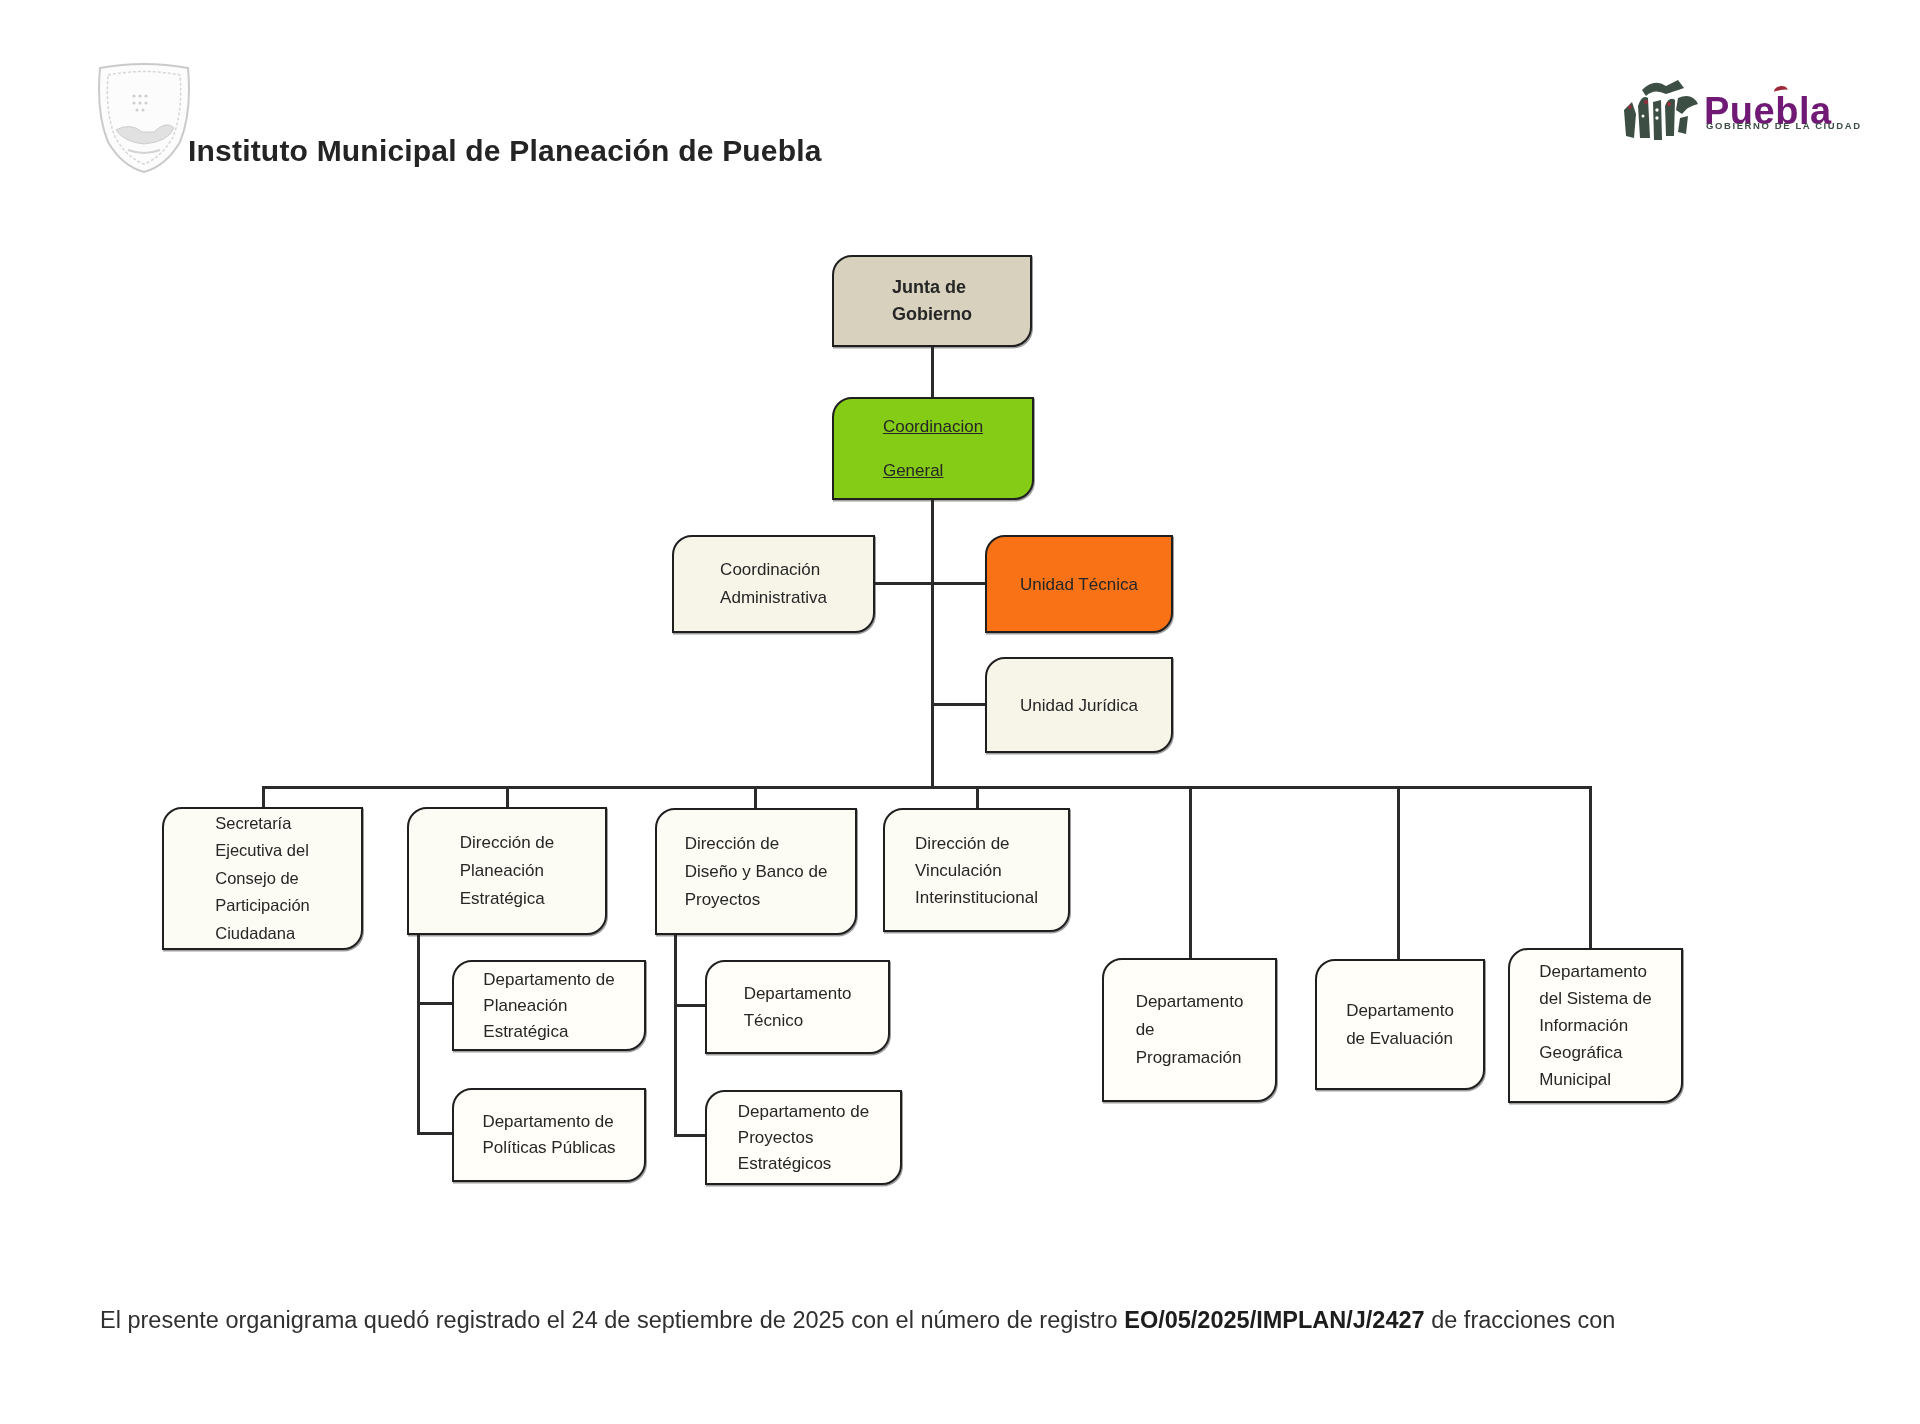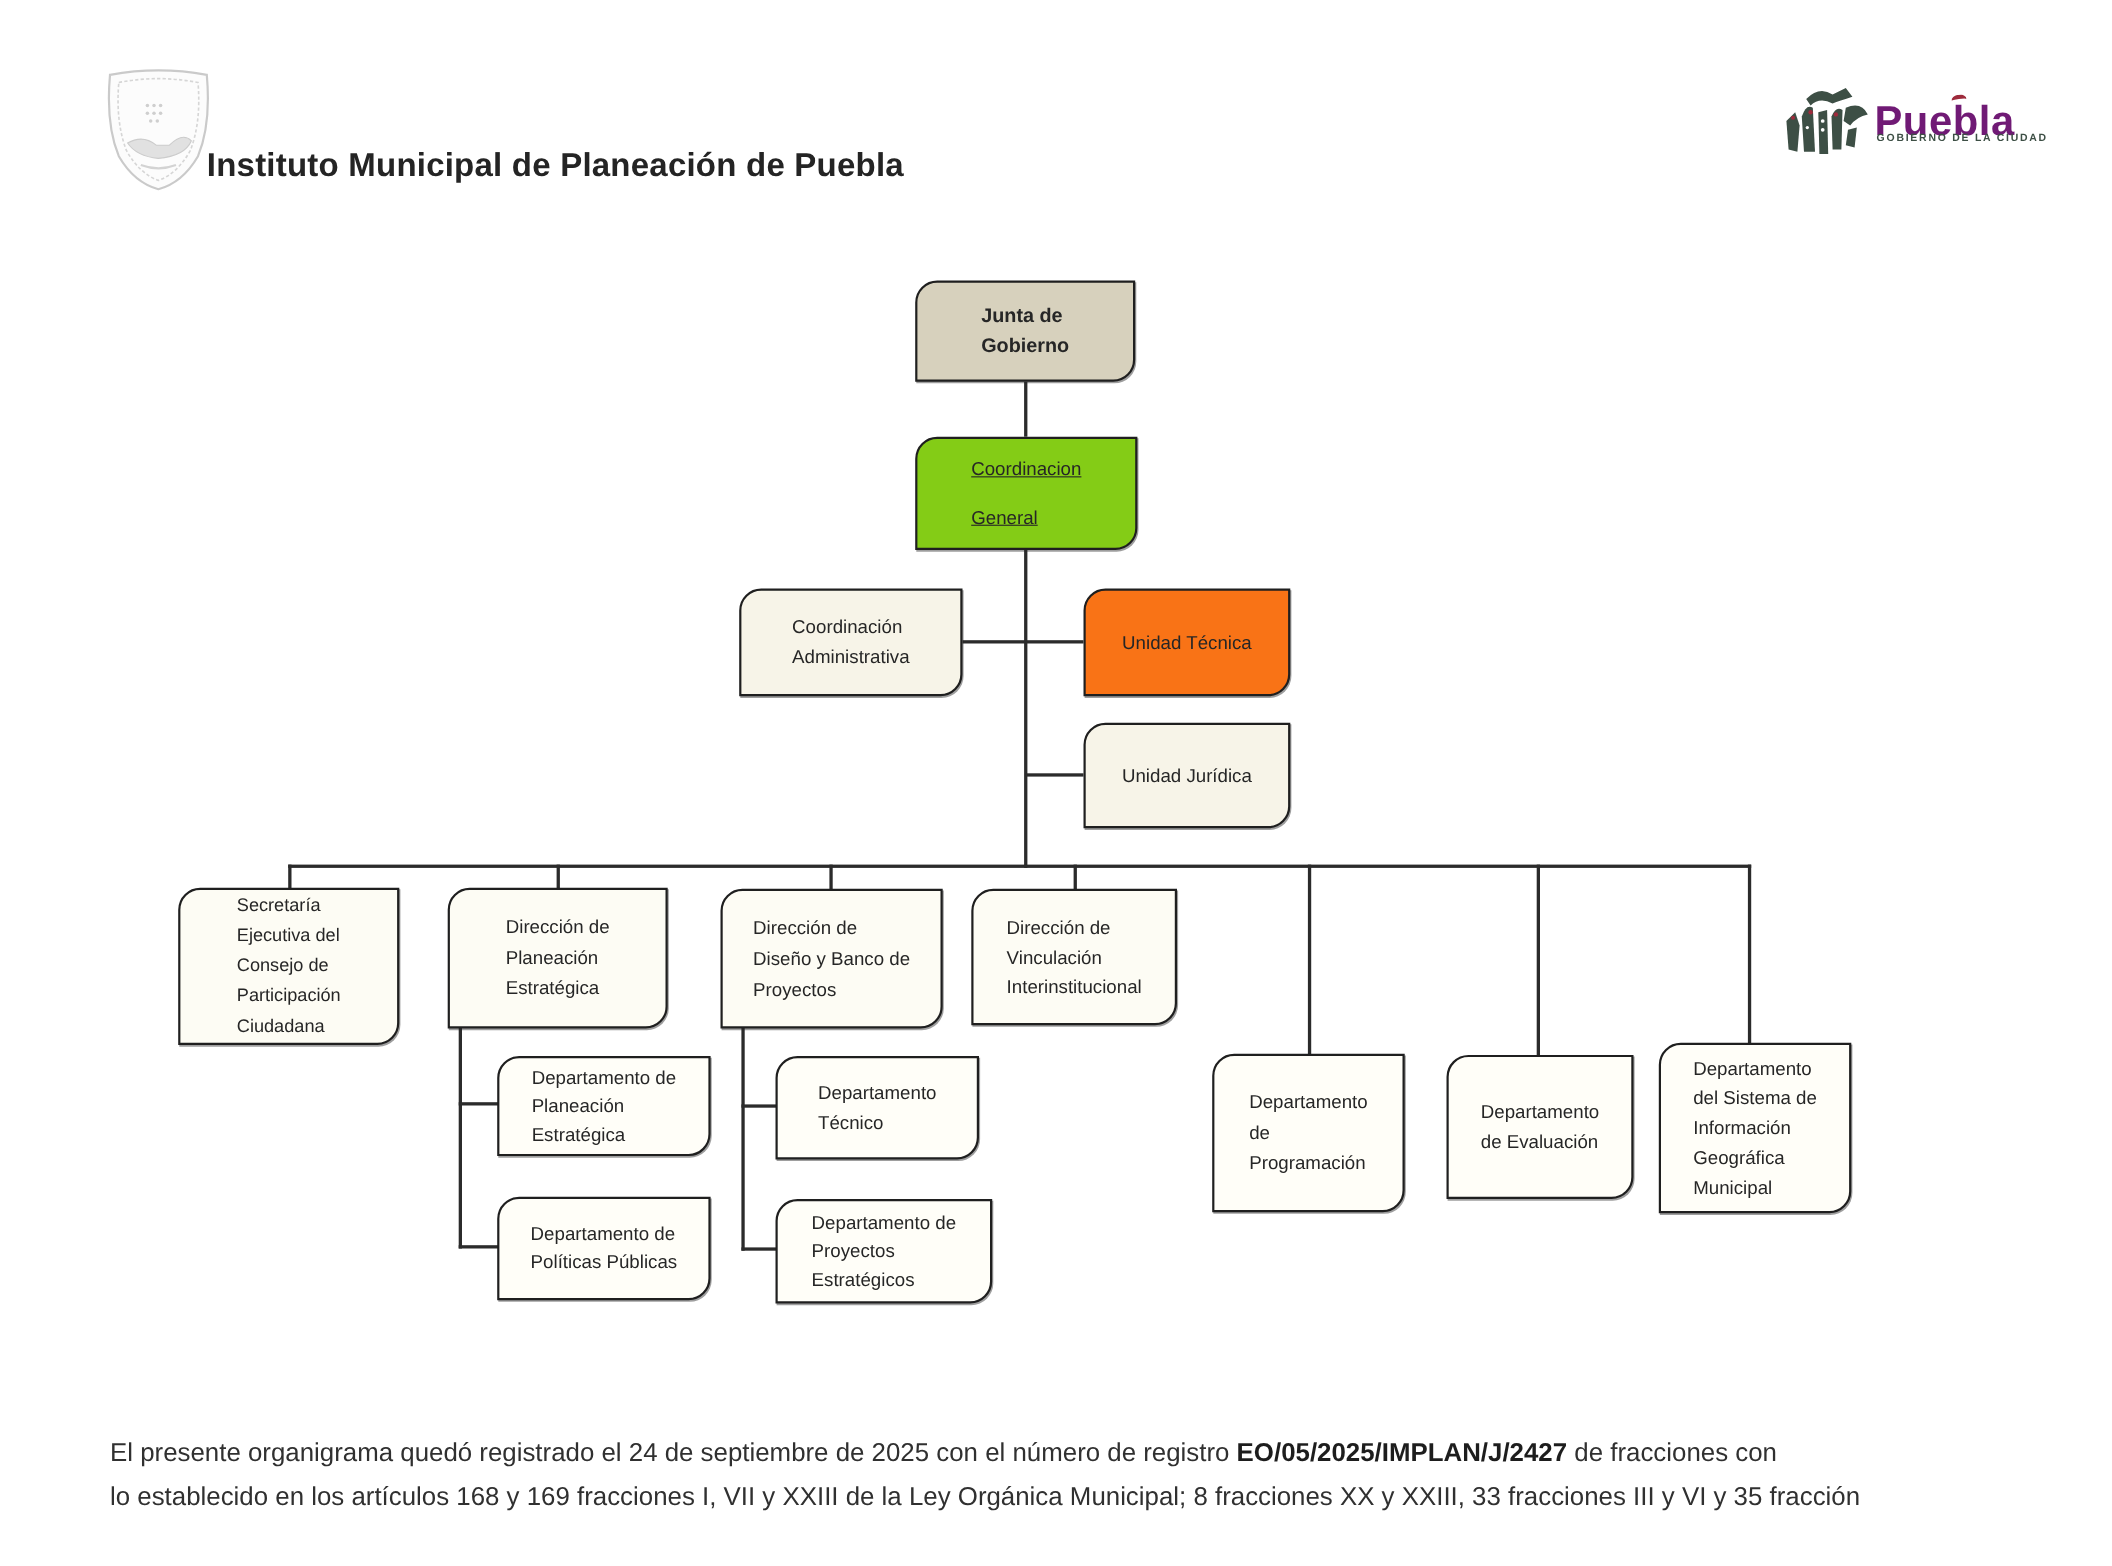--- a/index.html
+++ b/index.html
@@ -189,14 +189,14 @@
 Programación</div>
 <div class="node n-depeval">Departamento
 de Evaluación</div>
 <div class="node n-depsistema">Departamento
 del Sistema de
 Información
 Geográfica
 Municipal</div>
 
 <p class="footnote"><span>El presente organigrama quedó registrado el 24 de septiembre de 2025 con el número de registro </span><b>EO/05/2025/IMPLAN/J/2427</b><span> de fracciones con</span><br>
-<span>lo establecido en los artículos 168 y 169 fracciones I, VII y XXIII de la Ley Orgánica Municipal; 8 fracciones XX y XXIII, 33 fracciones III y VI y 35 fracción</span><br>
+<br>
 </p>
 
 </body></html>

